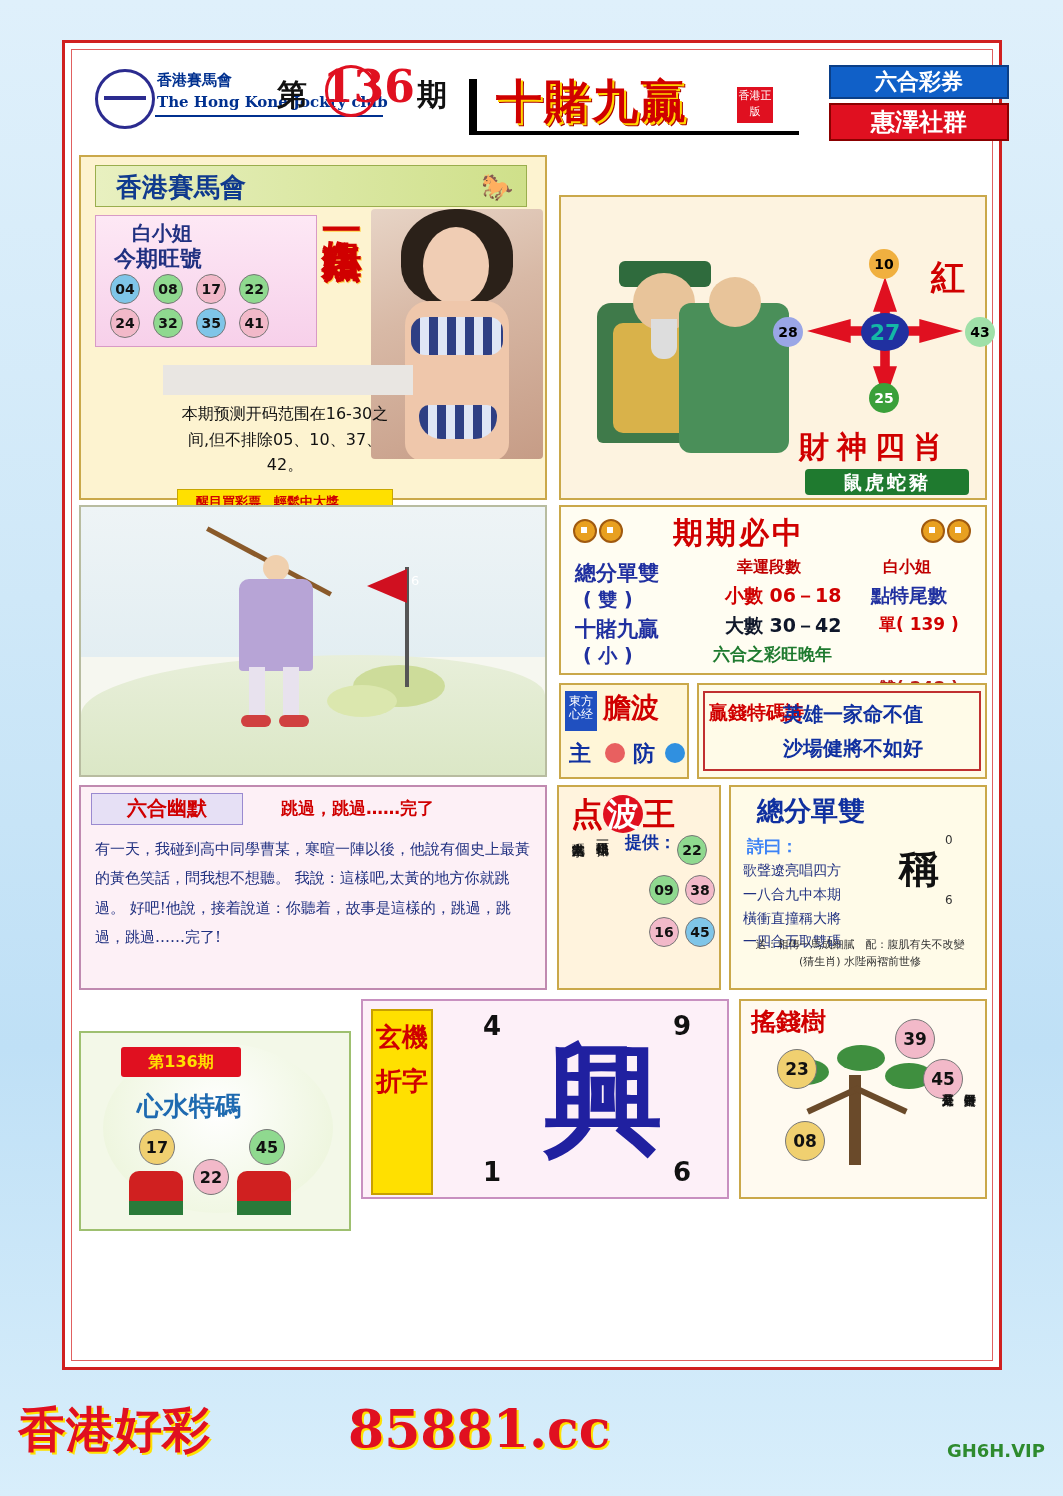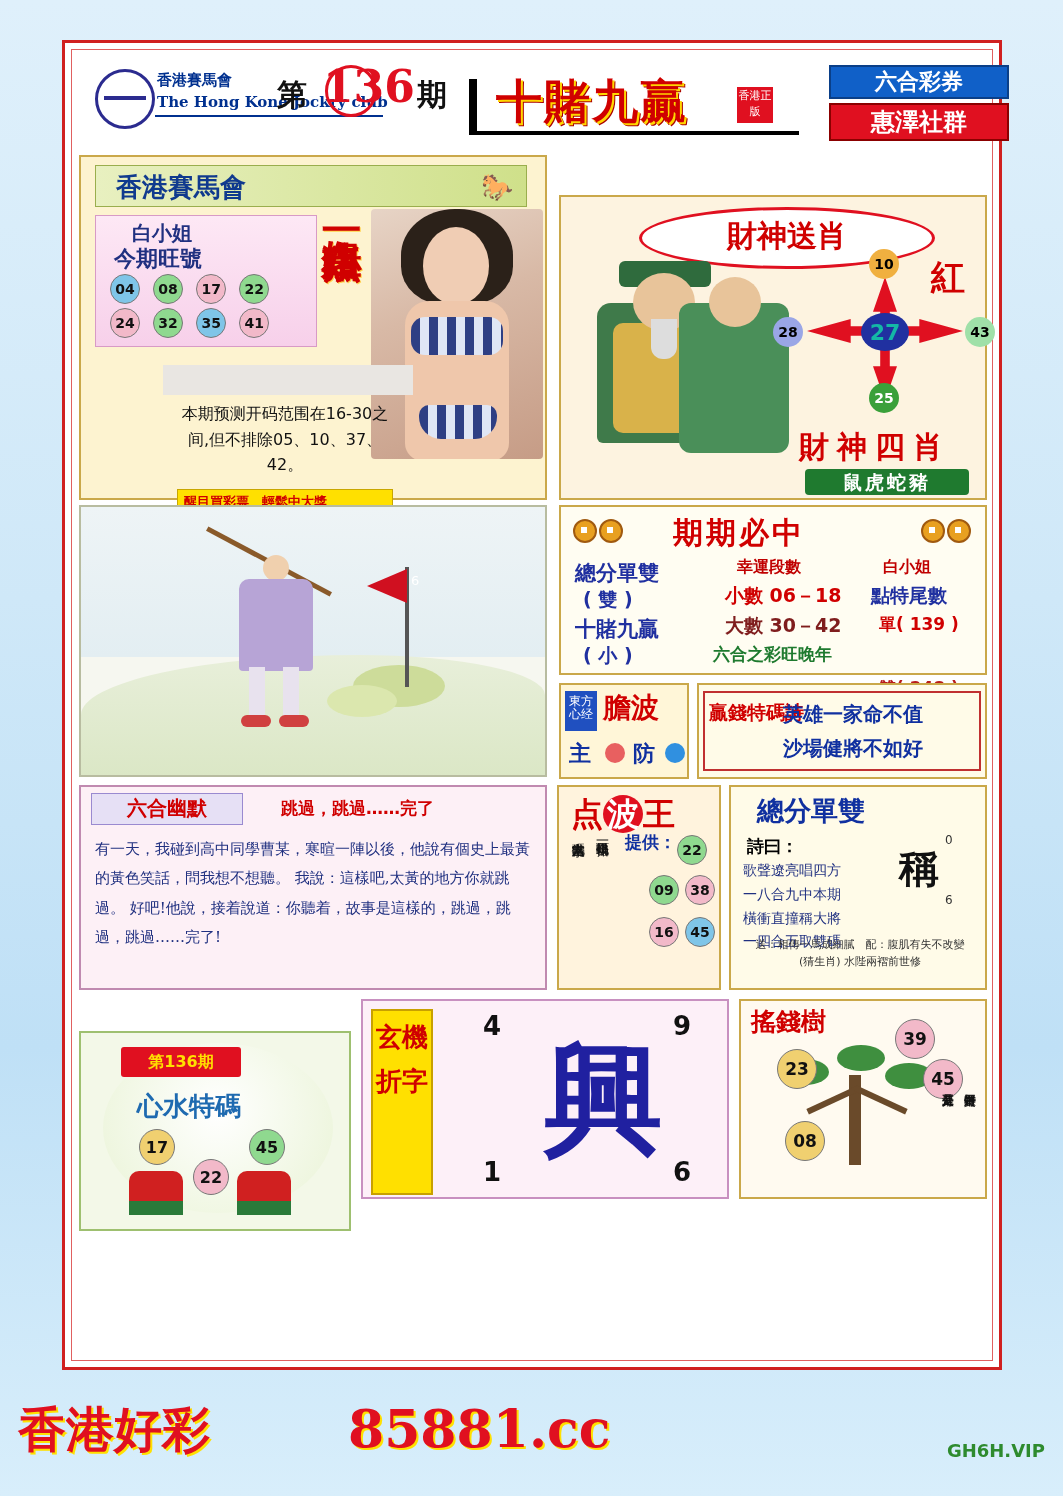--- a/index.html
+++ b/index.html
@@ -68,21 +68,21 @@
   .p1-photo .hair{position:absolute;left:30px;top:0;width:112px;height:96px;border-radius:48% 48% 40% 40%;background:#2b2119;}
   .p1-photo .face{position:absolute;left:52px;top:18px;width:66px;height:78px;border-radius:50%;background:#f0cdb4;}
   .p1-photo .body{position:absolute;left:34px;top:92px;width:104px;height:160px;border-radius:24px 24px 18px 18px;background:#efc7ab;}
   .p1-photo .bikini{position:absolute;left:40px;top:108px;width:92px;height:38px;
     background:repeating-linear-gradient(90deg,#2e3f84 0 9px,#dfe6f5 9px 18px);border-radius:14px;}
   .p1-photo .bikini2{position:absolute;left:48px;top:196px;width:78px;height:34px;
     background:repeating-linear-gradient(90deg,#2e3f84 0 9px,#dfe6f5 9px 18px);border-radius:10px 10px 22px 22px;}
   .p1-censor{position:absolute;left:82px;top:208px;width:250px;height:30px;background:#e9e6e2;}
   .p1-text{position:absolute;left:96px;top:244px;width:216px;font-size:16px;color:#111;line-height:1.6;text-align:center;}
   .p1-yellow{position:absolute;left:96px;top:332px;width:214px;height:24px;background:#ffe000;border:1px solid #c8a600;}
-  .p1-yellow span{color:#d00000;font-size:13px;font-weight:bold;line-height:24px;padding-left:6px;}
+  .p1-yellow span{color:#d00000;font-size:13px;font-weight:bold;line-height:24px;padding-left:18px;}
   .p1-luck{position:absolute;left:14px;top:358px;font-size:32px;font-weight:bold;color:#fff;
     text-shadow:2px 2px 0 #1d4f9c,-1px -1px 0 #1d4f9c,1px -1px 0 #1d4f9c,-1px 1px 0 #1d4f9c;}
 
   
   .p2{left:494px;top:152px;width:428px;height:305px;background:#fdf3e0;border:2px solid #caa84a;}
   .p2-oval{position:absolute;left:78px;top:10px;width:290px;height:56px;border:3px solid #e01020;
     border-radius:50%;background:#fff;}
   .p2-oval span{display:block;text-align:center;line-height:52px;font-size:30px;font-weight:bold;color:#d00000;
     font-family:"DejaVu Serif","Liberation Serif",serif;}
   .god{position:absolute;left:18px;top:66px;width:180px;height:190px;}
@@ -143,21 +143,21 @@
   .p4 .c-left{left:12px;} .p4 .c-right{right:12px;}
   .coin{display:inline-block;width:20px;height:20px;border-radius:50%;background:#e8a020;border:2px solid #a05a10;
     position:relative;margin-right:2px;}
   .coin:after{content:"";position:absolute;left:6px;top:6px;width:6px;height:6px;background:#fff;}
   .p4 .r1{position:absolute;left:14px;top:52px;font-size:21px;color:#2030a0;font-weight:bold;}
   .p4 .r1b{position:absolute;left:22px;top:80px;font-size:19px;color:#2030a0;font-weight:bold;}
   .p4 .r2{position:absolute;left:14px;top:108px;font-size:21px;color:#2030a0;font-weight:bold;}
   .p4 .r2b{position:absolute;left:22px;top:136px;font-size:19px;color:#2030a0;font-weight:bold;}
   .p4 .m0{position:absolute;left:176px;top:50px;font-size:16px;color:#c00000;font-weight:bold;}
   .p4 .m1{position:absolute;left:164px;top:76px;font-size:19px;color:#d00000;font-weight:bold;}
-  .p4 .m2{position:absolute;left:164px;top:106px;font-size:19px;color:#7f1d1d;font-weight:bold;}
+  .p4 .m2{position:absolute;left:164px;top:106px;font-size:19px;color:#0f172a;font-weight:bold;}
   .p4 .m3{position:absolute;left:152px;top:136px;font-size:17px;color:#1e7a2e;font-weight:bold;}
   .p4 .rr0{position:absolute;left:322px;top:50px;font-size:16px;color:#c00000;font-weight:bold;}
   .p4 .rr1{position:absolute;left:310px;top:76px;font-size:19px;color:#2030a0;font-weight:bold;}
   .p4 .rr2{position:absolute;left:318px;top:106px;font-size:17px;color:#d00000;font-weight:bold;}
   .p4 .rr3{position:absolute;left:318px;top:134px;font-size:17px;color:#b91c1c;font-weight:bold;margin-top:36px;}
 
   
   .p5{left:494px;top:640px;width:130px;height:96px;background:#fff6d8;border:2px solid #caa84a;}
   .p5 .tagl{position:absolute;left:4px;top:6px;width:32px;height:40px;background:#2050c0;color:#fff;
     font-size:12px;line-height:13px;text-align:center;padding-top:4px;box-sizing:border-box;}
@@ -187,21 +187,21 @@
   .p8 .t .mid{color:#fff;background:#e01020;border-radius:50%;padding:0 4px;}
   .p8 .vert{position:absolute;left:8px;top:46px;font-size:13px;color:#111;writing-mode:vertical-rl;
     height:148px;line-height:1.6;}
   .p8 .vert2{position:absolute;left:34px;top:46px;font-size:13px;color:#111;writing-mode:vertical-rl;height:148px;}
   .p8 .gong{position:absolute;left:66px;top:44px;font-size:17px;font-weight:bold;color:#1030a0;line-height:22px;}
   .p8 .ball{position:absolute;width:28px;height:28px;font-size:14px;}
 
   
   .p9{left:664px;top:742px;width:258px;height:205px;background:#fffbe8;border:2px solid #caa84a;}
   .p9 .t{position:absolute;left:26px;top:6px;font-size:27px;font-weight:bold;color:#1030a0;}
-  .p9 .si{position:absolute;left:16px;top:48px;font-size:17px;font-weight:bold;color:#000000;}
+  .p9 .si{position:absolute;left:16px;top:48px;font-size:17px;font-weight:bold;color:#3b82f6;}
   .p9 .poem{position:absolute;left:12px;top:72px;font-size:14px;color:#203080;line-height:1.7;}
   .p9 .big{position:absolute;left:168px;top:54px;font-size:40px;font-weight:bold;color:#111;
     font-family:"DejaVu Serif","Liberation Serif",serif;}
   .p9 .c0{position:absolute;left:214px;top:46px;font-size:12px;color:#333;}
   .p9 .c6{position:absolute;left:214px;top:106px;font-size:12px;color:#333;}
   .p9 .fine{position:absolute;left:10px;top:150px;width:238px;font-size:11px;color:#333;line-height:1.5;text-align:center;}
 
   
   .p10{left:14px;top:956px;width:272px;height:200px;background:#f3f8e8;border:2px solid #9ec070;margin-top:32px;}
   .p10 .oval{position:absolute;left:22px;top:10px;width:230px;height:170px;border-radius:50%;
@@ -302,23 +302,20 @@
     </div>
     <div class="p1-censor"></div>
     <div class="p1-text">本期预测开码范围在16-30之间,但不排除05、10、37、42。</div>
     <div class="p1-yellow">
       <span>醒目買彩票　輕鬆中大獎</span>
     </div>
     <div class="p1-luck">幸運生肖:</div>
   </div>
 
   <div class="box p2">
-    <div class="p2-oval">
-      <span>財神送肖</span>
-    </div>
     <div class="god">
       <div class="robe"></div>
         <div class="robe2"></div>
         <div class="hat"></div>
         <div class="head"></div>
         <div class="beard"></div>
     </div>
     <div class="god2">
       <div class="robe"></div>
         <div class="head"></div>

